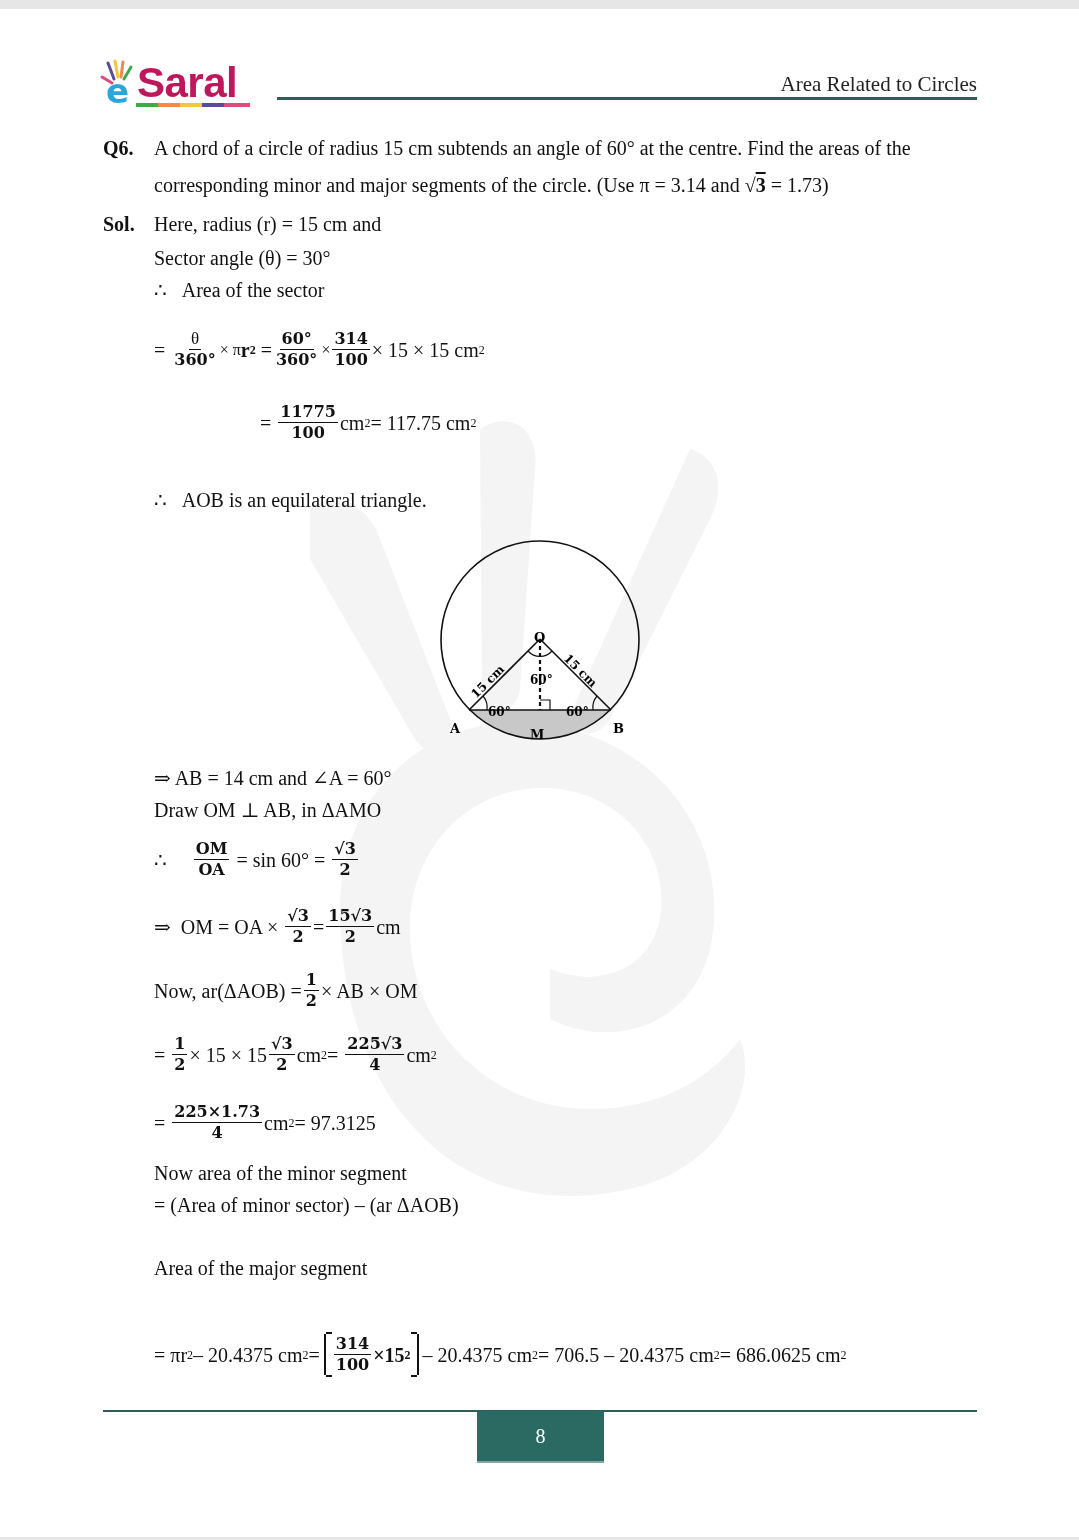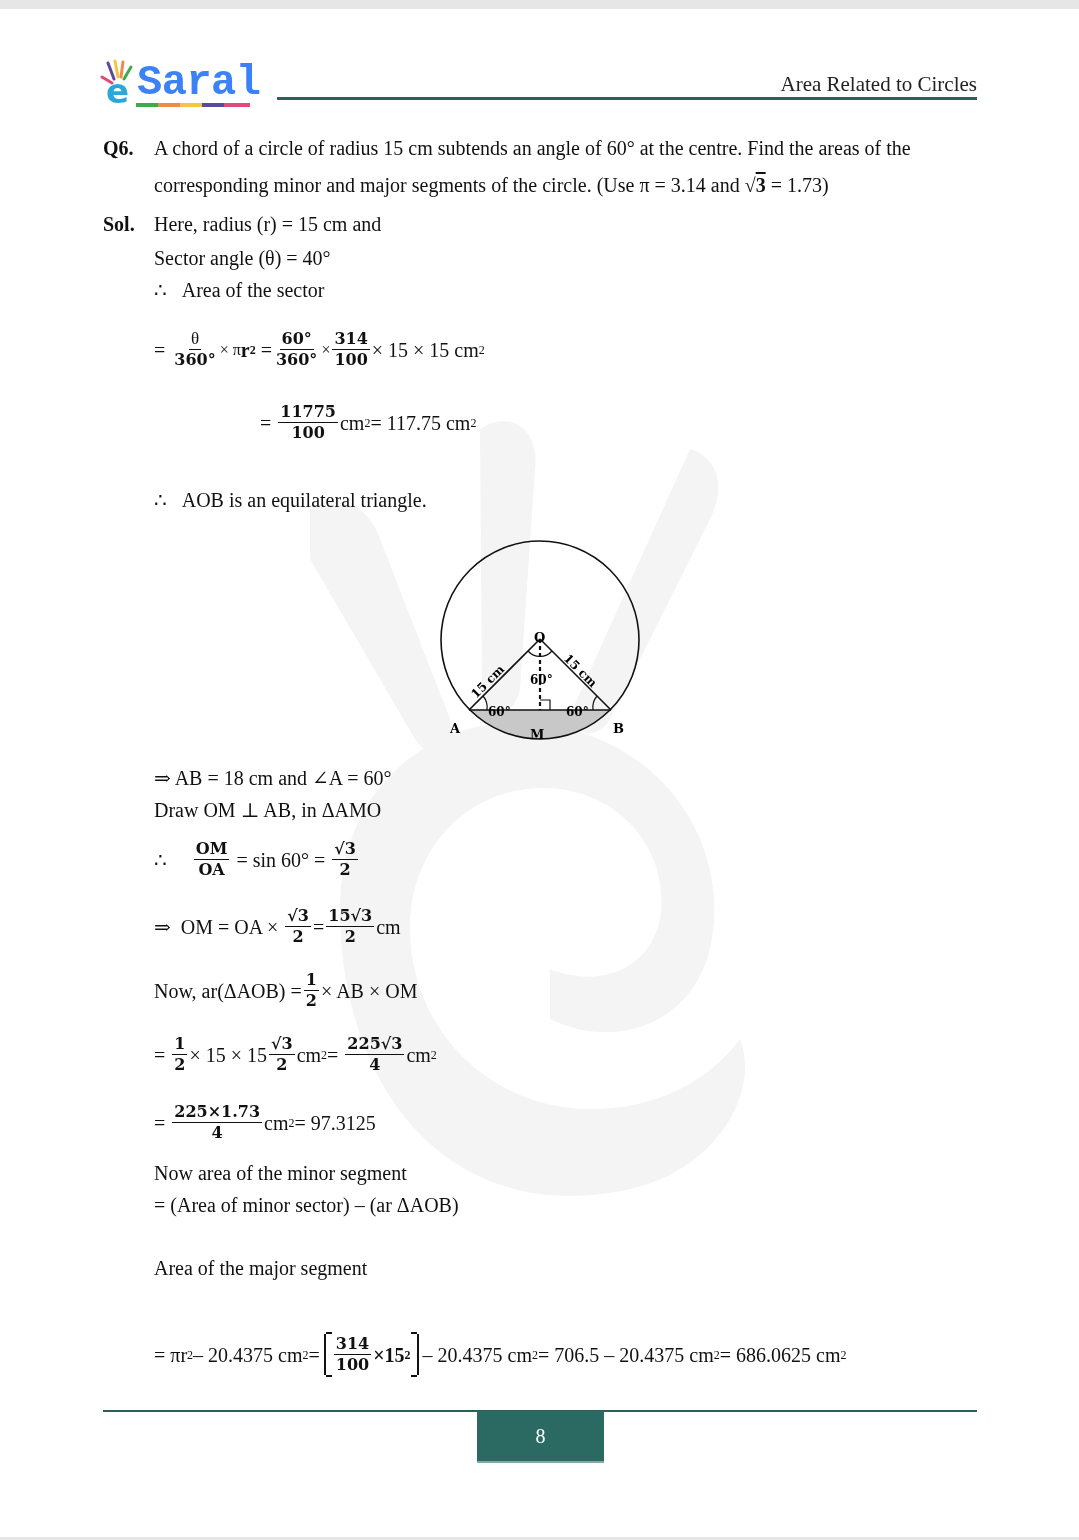--- a/index.html
+++ b/index.html
@@ -13,21 +13,21 @@
     position: absolute; left: 0; top: 9px; width: 1079px; height: 1528px;
     background: #ffffff; overflow: hidden;
   }
   .watermark { position: absolute; left: 250px; top: 380px; width: 520px; height: 900px; pointer-events: none; }
   .abs { position: absolute; white-space: nowrap; }
   .txt { font-size: 20px; line-height: 24px; }
   .bold { font-weight: bold; text-align: right; }
 
   
   .logo { position: absolute; left: 100px; top: 50px; width: 155px; height: 52px; }
-  .logo-word { position: absolute; left: 37px; top: 0px; font-family: Liberation Mono, monospace; font-size: 42px; font-weight: bold; color: #3b82f6; letter-spacing: -0.5px; text-align: center; }
+  .logo-word { position: absolute; left: 37px; top: 0px; font-family: Liberation Sans, sans-serif; font-size: 42px; font-weight: bold; color: #be185d; letter-spacing: -0.5px; text-align: center; }
   .logo-e { position: absolute; left: 6px; top: 12px; font-family: "DejaVu Sans", sans-serif; font-size: 34px; font-weight: bold; color: #2aa7d9; }
   .logo-bar { position: absolute; left: 36px; top: 44px; height: 4px; width: 22px; }
   .header-line { position: absolute; left: 277px; top: 88px; width: 700px; height: 3px; background: #2d5e5a; }
   .header-title { position: absolute; right: 102px; top: 63px; font-size: 21px; color: #222; }
 
   
   .frac { display: inline-flex; flex-direction: column; align-items: center; vertical-align: middle; margin: 0 2px; }
   .frac .num, .frac .den { font-family: "DejaVu Serif", serif; font-weight: bold; font-size: 16px; line-height: 20px; padding: 0 2px; }
   .frac .num { border-bottom: 1.3px solid #111; }
   .frac .num.plain, .frac .den.plain { font-family: "Liberation Serif", serif; font-weight: normal; font-size: 17px; }
@@ -77,21 +77,21 @@
   <div class="header-line"></div>
 
   <div class="abs txt bold" style="left:103px;top:127px">Q6.</div>
   <div class="abs txt" style="left:154px;top:127px">A chord of a circle of radius 15 cm subtends an angle of 60° at the centre. Find the areas of the</div>
   <div class="abs txt" style="left:154px;top:164px">
     <span>corresponding minor and major segments of the circle. (Use π = 3.14 and </span><span class="bold">√</span><span class="bold sqrt">3</span><span> = 1.73)</span>
   </div>
 
   <div class="abs txt bold" style="left:103px;top:203px">Sol.</div>
   <div class="abs txt" style="left:154px;top:203px">Here, radius (r) = 15 cm and</div>
-  <div class="abs txt" style="left:154px;top:237px">Sector angle (θ) = 40°</div>
+  <div class="abs txt" style="left:154px;top:237px">Sector angle (θ) = 30°</div>
   <div class="abs txt" style="left:154px;top:269px">
     <span>∴</span>&nbsp;&nbsp;&nbsp;<span>Area of the sector</span>
   </div>
 
   <div class="abs eqline" style="left:154px;top:320px">
     <span>=</span>&nbsp;
     <span class="frac">
         <span class="num plain">θ</span>
         <span class="den">360°</span>
       </span>
@@ -142,21 +142,21 @@
     <text x="20" y="194" font-family="DejaVu Serif, serif" font-weight="bold" font-size="13">A</text>
     <text x="183" y="194" font-family="DejaVu Serif, serif" font-weight="bold" font-size="13">B</text>
     <text x="100" y="200" font-family="DejaVu Serif, serif" font-weight="bold" font-size="13">M</text>
     <text x="100" y="145" font-family="DejaVu Serif, serif" font-weight="bold" font-size="12">60°</text>
     <text x="58" y="177" font-family="DejaVu Serif, serif" font-weight="bold" font-size="12">60°</text>
     <text x="136" y="177" font-family="DejaVu Serif, serif" font-weight="bold" font-size="12">60°</text>
     <text transform="translate(46,160) rotate(-45)" font-family="DejaVu Serif, serif" font-weight="bold" font-size="12">15 cm</text>
     <text transform="translate(133,120) rotate(45)" font-family="DejaVu Serif, serif" font-weight="bold" font-size="12">15 cm</text>
   </svg>
 
-  <div class="abs txt" style="left:154px;top:757px">⇒  AB = 18 cm and ∠A = 60°</div>
+  <div class="abs txt" style="left:154px;top:757px">⇒  AB = 14 cm and ∠A = 60°</div>
   <div class="abs txt" style="left:154px;top:789px">Draw OM ⊥ AB, in ΔAMO</div>
 
   <div class="abs eqline" style="left:154px;top:830px">
     <span>∴</span>&nbsp;&nbsp;&nbsp;&nbsp;&nbsp;
     <span class="frac">
         <span class="num">OM</span>
         <span class="den">OA</span>
       </span>
     &nbsp;<span>= sin 60° =</span>&nbsp;
     <span class="frac">

